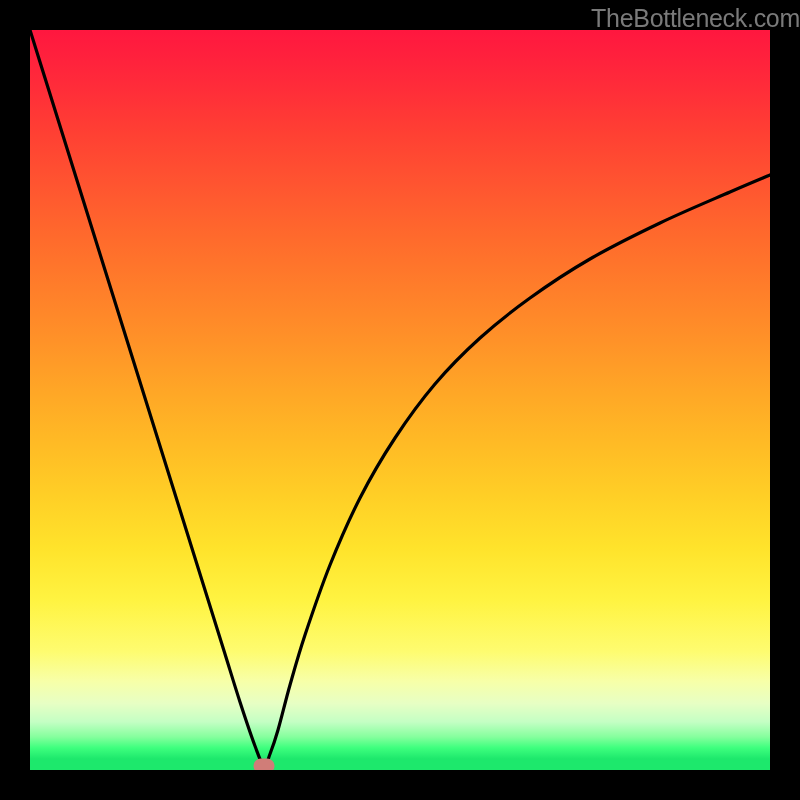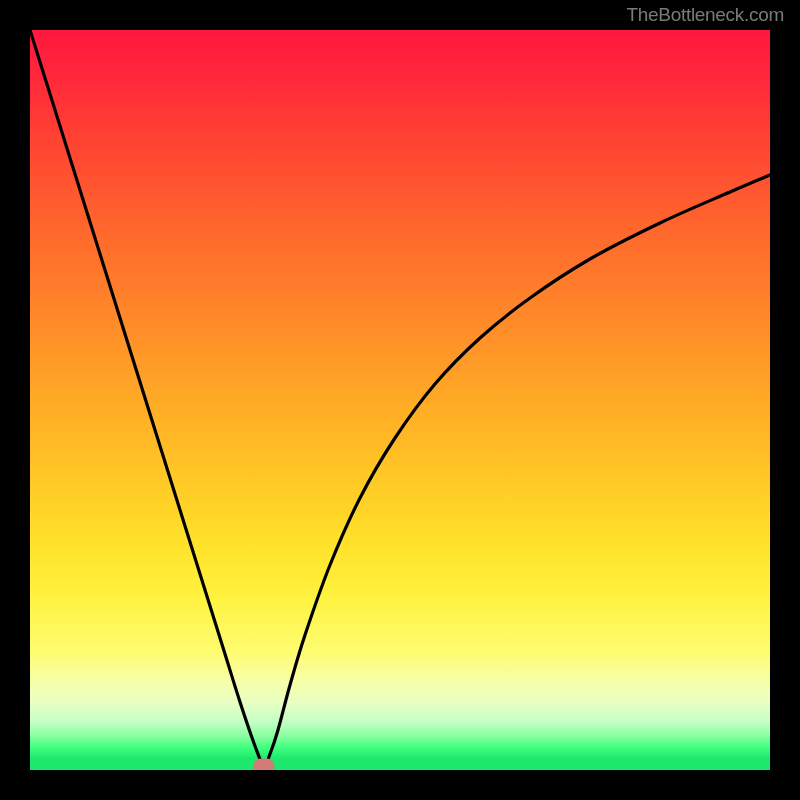--- a/index.html
+++ b/index.html
@@ -6,24 +6,24 @@
   html, body { width: 800px; height: 800px; overflow: hidden; }
   .outer {
     width: 800px;
     height: 800px;
     background: #000;
     position: relative;
   }
   .attribution {
     position: absolute;
     top: 4px;
-    right: 16px;
+    right: 0;
     color: #7a7a7a;
     font-family: Arial, Helvetica, sans-serif;
-    font-size: 19px;
+    font-size: 25px;
     font-weight: 500;
     letter-spacing: -0.3px;
   }
   .plot {
     position: absolute;
     left: 30px;
     top: 30px;
     width: 740px;
     height: 740px;
     background: linear-gradient(

